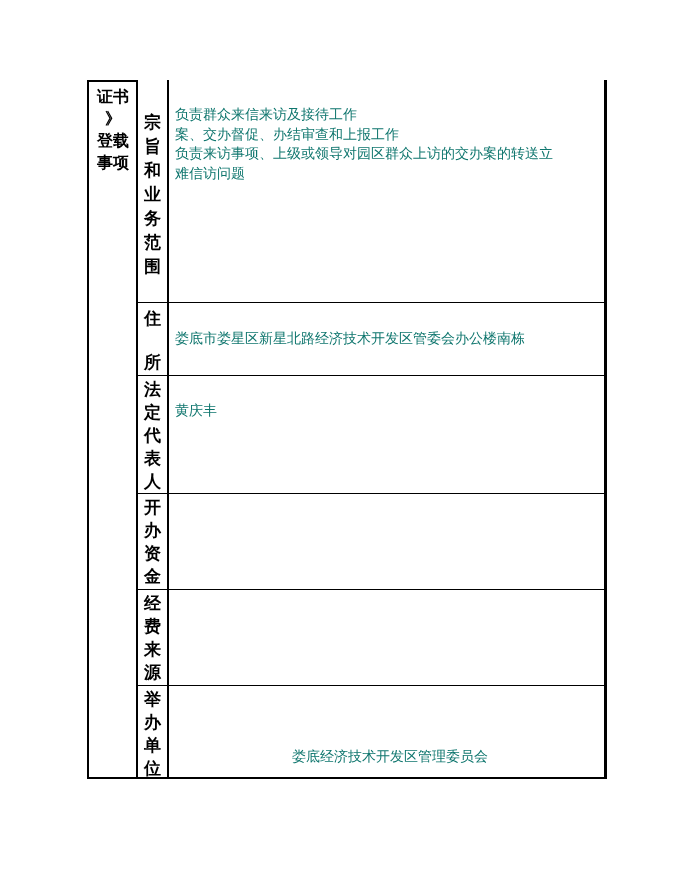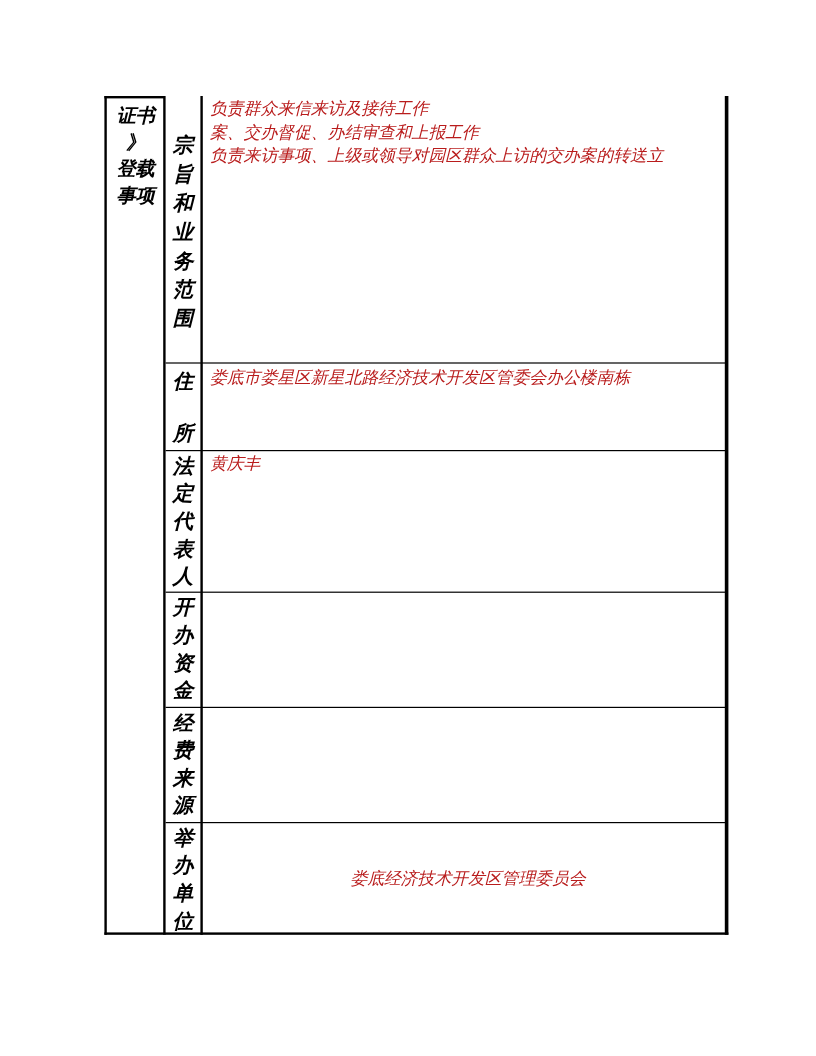--- a/index.html
+++ b/index.html
@@ -13,21 +13,20 @@
       position: relative;
       overflow: hidden;
       font-family: "DejaVu Serif", "Liberation Serif", serif;
       color: #000;
     }
     .page {
       position: absolute;
       left: 0; top: 0;
       width: 680px; height: 796px;
       background: #fff;
-      font-style: italic;
     }
     
     .col-left {
       position: absolute;
       left: 87px;
       top: 80px;
       width: 50px;
       height: 699px;
       border-left: 2px solid #000;
       border-top: 2px solid #000;
@@ -102,21 +101,22 @@
     }
     .row-label span {
       display: block;
     }
     .row-value {
       position: absolute;
       left: 37px;
       right: 0;
       font-size: 14px;
       line-height: 19.5px;
-      color: #b91c1c;
+      color: #0f766e;
+      margin-top: 23px;
     }
     .row-value .line {
       display: block;
       white-space: nowrap;
     }
   </style>
 </head>
 <body>
 
 <div class="page">
@@ -140,20 +140,21 @@
       <span>和</span>
       <span>业</span>
       <span>务</span>
       <span>范</span>
       <span>围</span>
     </div>
     <div class="row-value" style="top:2px;">
       <span class="line">负责群众来信来访及接待工作</span>
       <span class="line">案、交办督促、办结审查和上报工作</span>
       <span class="line">负责来访事项、上级或领导对园区群众上访的交办案的转送立</span>
+      <span class="line">难信访问题</span>
     </div>
   </div>
 
   <div class="row has-top" style="top:302px;height:73px;">
     <div class="row-label" style="top:4px;line-height:22px;">
       <span>住</span>
       <span style="height:22px;"></span>
       <span>所</span>
     </div>
     <div class="row-value" style="top:3px;">

